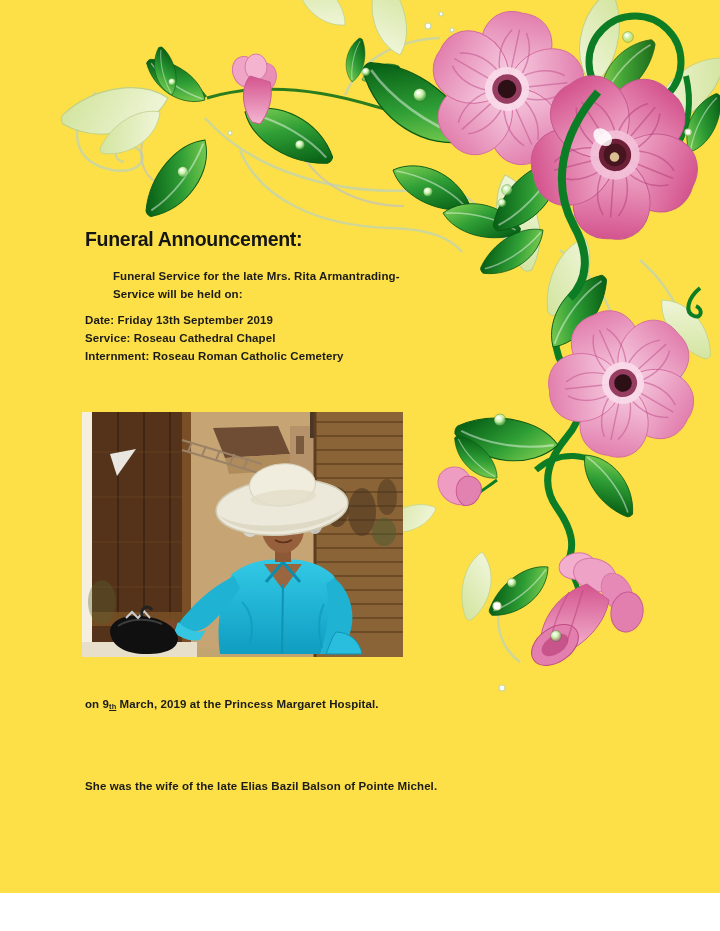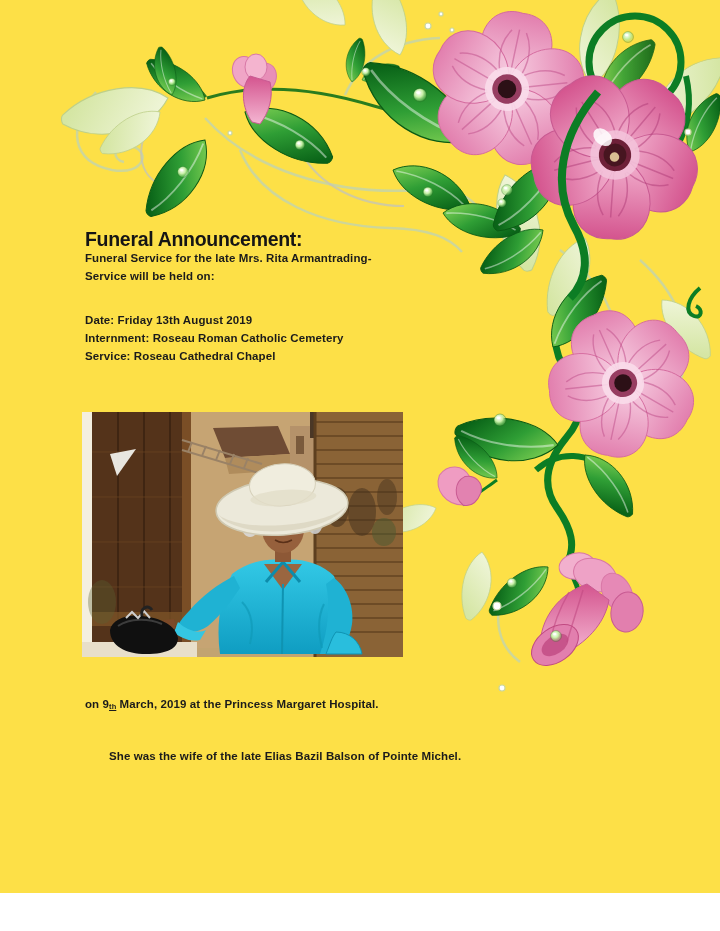--- a/index.html
+++ b/index.html
@@ -9,24 +9,24 @@
   }
   .garland{position:absolute;left:0;top:0;pointer-events:none;}
   .title{
     position:absolute;left:85px;top:228px;margin:0;
     font-size:19.5px;font-weight:bold;letter-spacing:-0.3px;color:#151515;
   }
   .textblock{
     position:absolute;left:85px;font-size:11.5px;font-weight:bold;
     line-height:18px;letter-spacing:0.1px;color:#1b1b1b;white-space:nowrap;
   }
-  .intro{top:249px;}
+  .intro{top:267px;margin-left:28px;}
   .details{top:311px;}
   .obit1{top:696px;line-height:17.5px;}
-  .obit2{top:747px;margin-left:24px;}
+  .obit2{top:777px;}
   .sub{font-size:7.5px;vertical-align:-1px;text-decoration:underline;}
   .photo{position:absolute;left:82px;top:412px;width:321px;height:245px;}
   .photo svg{display:block;}
 </style>
 </head>
 <body>
 
 <div class="page">
 
   <svg class="garland" width="720" height="700" viewBox="0 0 720 700" aria-hidden="true">
@@ -231,23 +231,23 @@
   </svg>
 
   <h1 class="title">Funeral Announcement:</h1>
 
   <div class="textblock intro">
     <div>Funeral Service for the late Mrs. Rita Armantrading-</div>
     <div>Service will be held on:</div>
   </div>
 
   <div class="textblock details">
-    <div>Date: Friday 13th August 2019</div>
+    <div>Date: Friday 13th September 2019</div>
+    <div>Service: Roseau Cathedral Chapel</div>
     <div>Internment: Roseau Roman Catholic Cemetery</div>
-    <div>Service: Roseau Cathedral Chapel</div>
   </div>
 
   <div class="photo">
     <svg width="321" height="245" viewBox="0 0 321 245">
       <defs>
         <linearGradient id="tealGrad" x1="0" y1="0" x2="0" y2="1">
           <stop offset="0" stop-color="#33c9e6"></stop>
             <stop offset="1" stop-color="#0f9dc2"></stop>
         </linearGradient>
       </defs>

